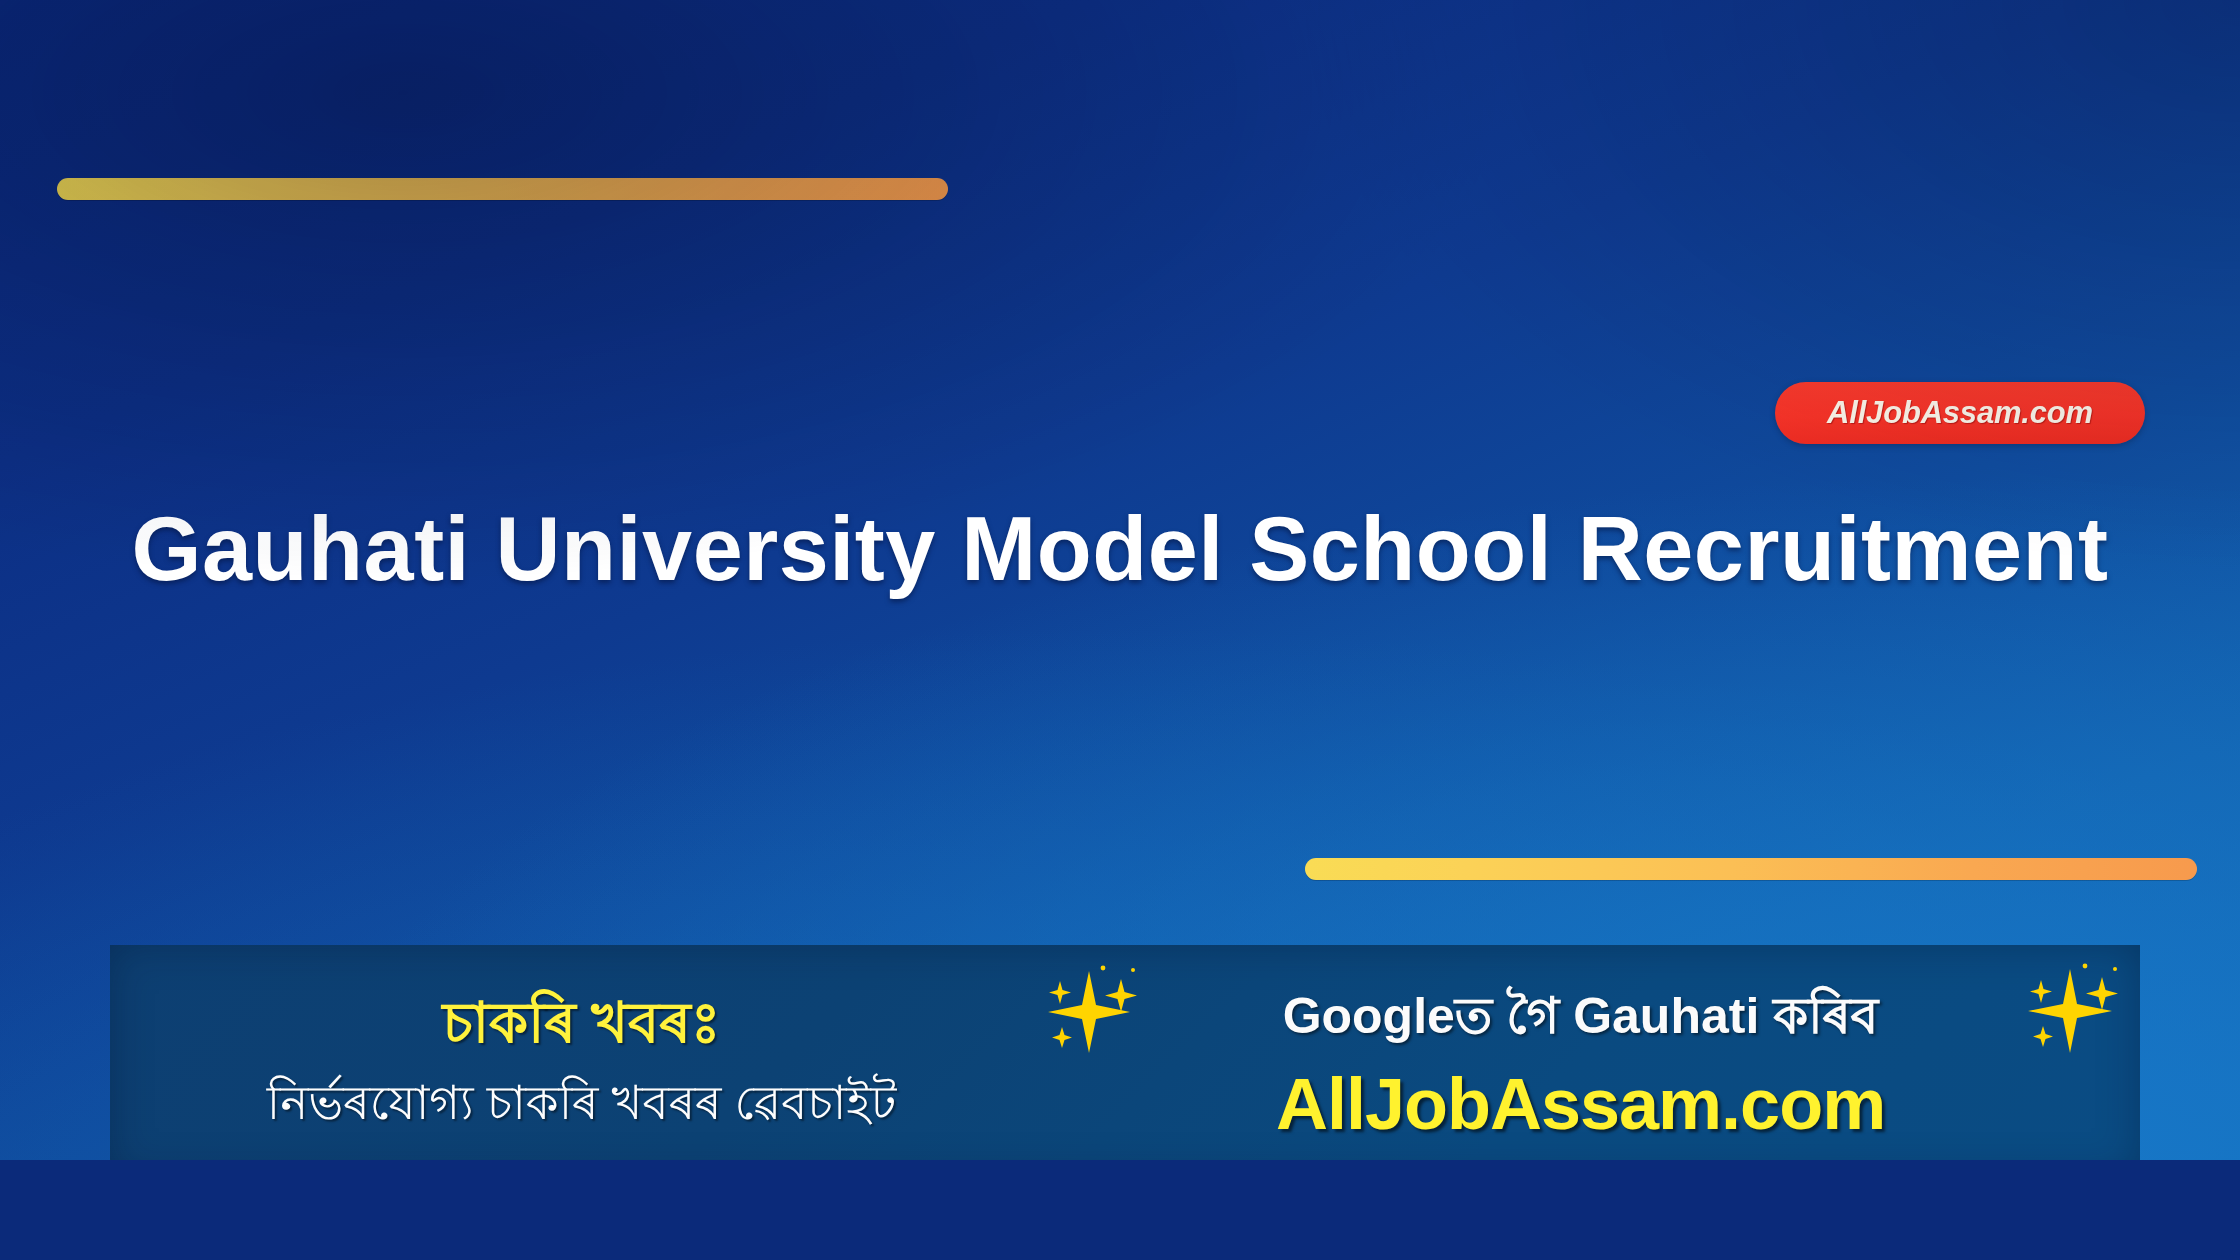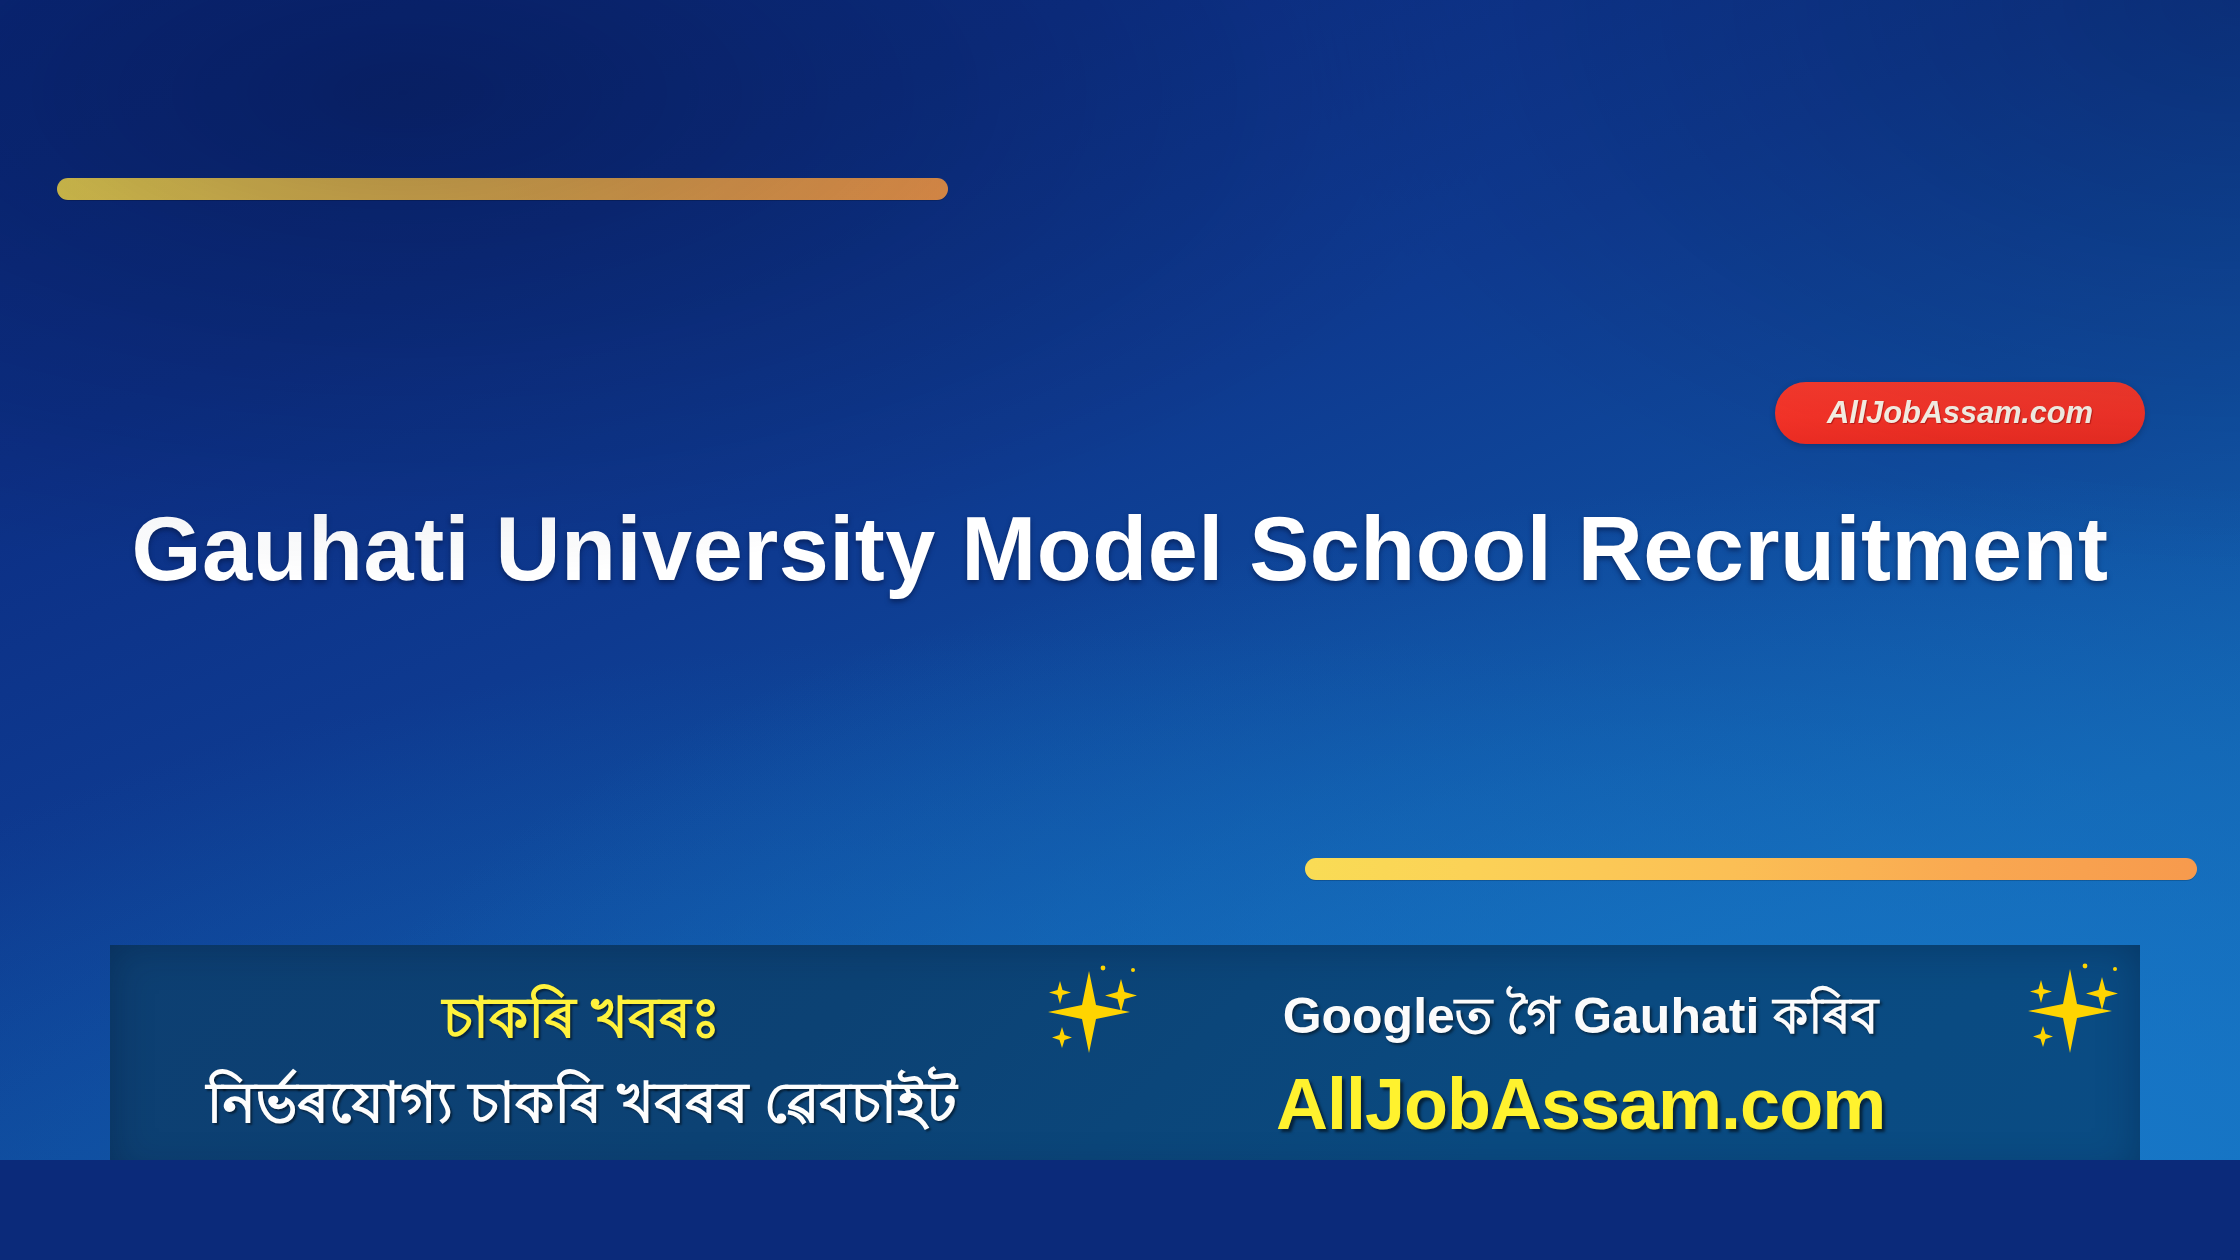--- a/index.html
+++ b/index.html
@@ -102,22 +102,22 @@
   .as-yellow {
     color: #fff23c;
     font-size: 56px;
     font-weight: bold;
     line-height: 1.1;
     text-shadow: 2px 2px 2px rgba(0,0,0,0.45);
     white-space: nowrap;
   }
   .as-white {
     color: #fdfdfd;
-    font-size: 56px;
-    font-weight: bold;
+    font-size: 47px;
+    font-weight: normal;
     line-height: 1.15;
     text-shadow: 2px 2px 2px rgba(0,0,0,0.45);
     white-space: nowrap;
   }
   #banner-right-line1 {
     color: #fbfbfb;
     font-size: 50px;
     font-weight: bold;
     text-shadow: 2px 2px 3px rgba(0,0,0,0.5);
     white-space: nowrap;

